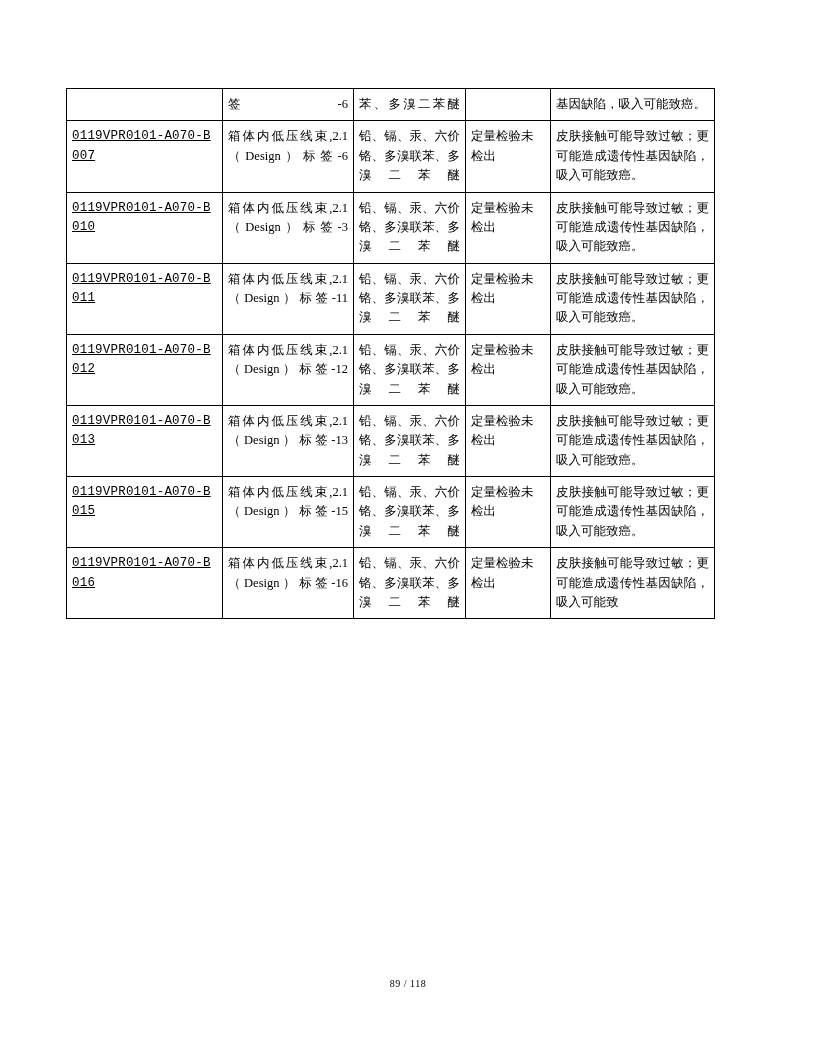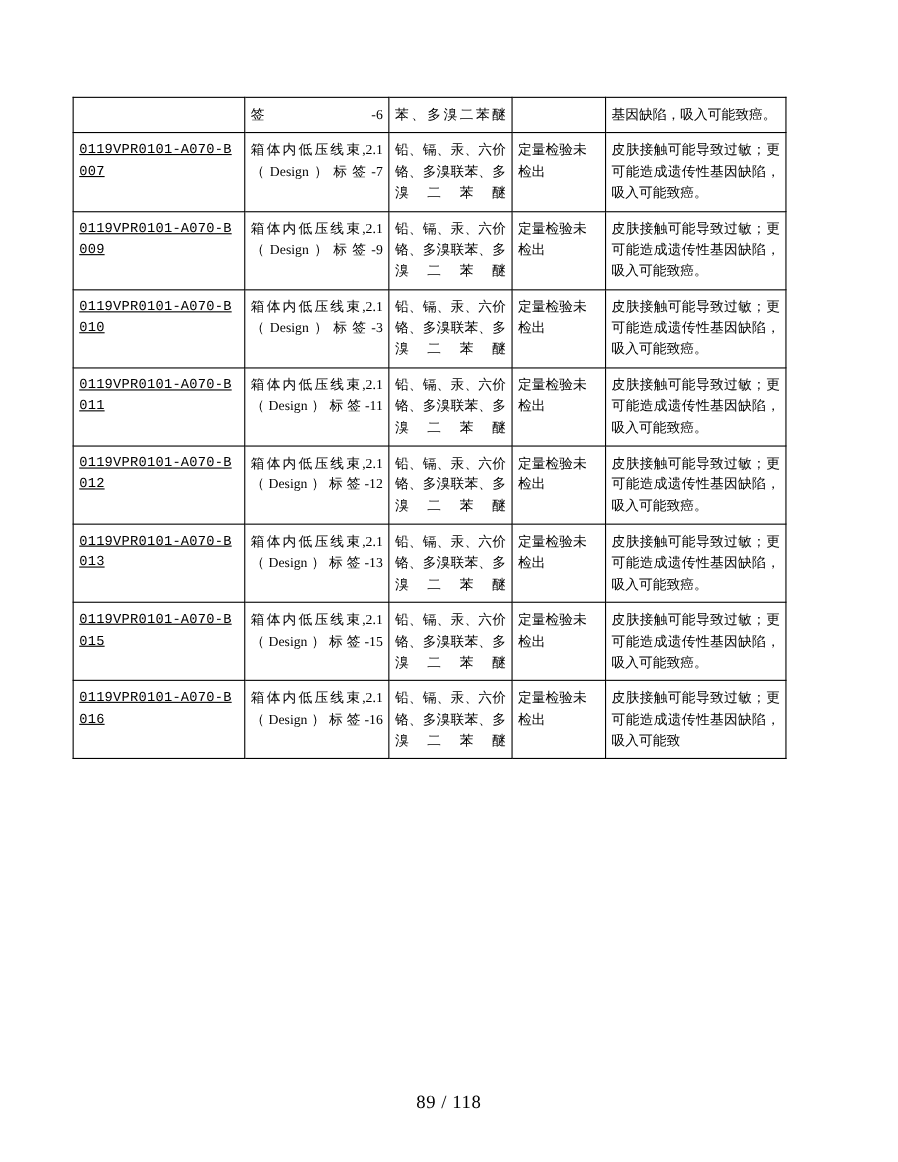--- a/index.html
+++ b/index.html
@@ -68,23 +68,23 @@
     text-align: justify;
     text-align-last: left;
     padding-left: 7px;
     padding-right: 6px;
   }
 
   .page-footer {
     position: absolute;
     left: 0;
     right: 0;
-    bottom: 44px;
+    bottom: 67px;
     text-align: center;
-    font-size: 17px;
+    font-size: 10px;
     font-family: "Liberation Serif", serif;
     letter-spacing: 0.5px;
   }
 </style>
 </head>
 <body>
 
 <div class="page">
 
   <table class="doc-table">
@@ -98,28 +98,21 @@
     <tbody id="table-body">
         <tr>
           <td class="col-code"></td>
           <td class="col-part">签-6</td>
           <td class="col-subst">苯、多溴二苯醚</td>
           <td class="col-result"></td>
           <td class="col-hazard">基因缺陷，吸入可能致癌。</td>
         </tr>
         <tr>
           <td class="col-code">0119VPR0101-A070-B007</td>
-          <td class="col-part">箱体内低压线束,2.1（Design）标签-7</td>
-          <td class="col-subst">铅、镉、汞、六价铬、多溴联苯、多溴二苯醚</td>
-          <td class="col-result">定量检验未检出</td>
-          <td class="col-hazard">皮肤接触可能导致过敏；更可能造成遗传性基因缺陷，吸入可能致癌。</td>
-        </tr>
-        <tr>
-          <td class="col-code">0119VPR0101-A070-B009</td>
-          <td class="col-part">箱体内低压线束,2.1（Design）标签-9</td>
+          <td class="col-part">箱体内低压线束,2.1（Design）标签-6</td>
           <td class="col-subst">铅、镉、汞、六价铬、多溴联苯、多溴二苯醚</td>
           <td class="col-result">定量检验未检出</td>
           <td class="col-hazard">皮肤接触可能导致过敏；更可能造成遗传性基因缺陷，吸入可能致癌。</td>
         </tr>
         <tr>
           <td class="col-code">0119VPR0101-A070-B010</td>
           <td class="col-part">箱体内低压线束,2.1（Design）标签-3</td>
           <td class="col-subst">铅、镉、汞、六价铬、多溴联苯、多溴二苯醚</td>
           <td class="col-result">定量检验未检出</td>
           <td class="col-hazard">皮肤接触可能导致过敏；更可能造成遗传性基因缺陷，吸入可能致癌。</td>

